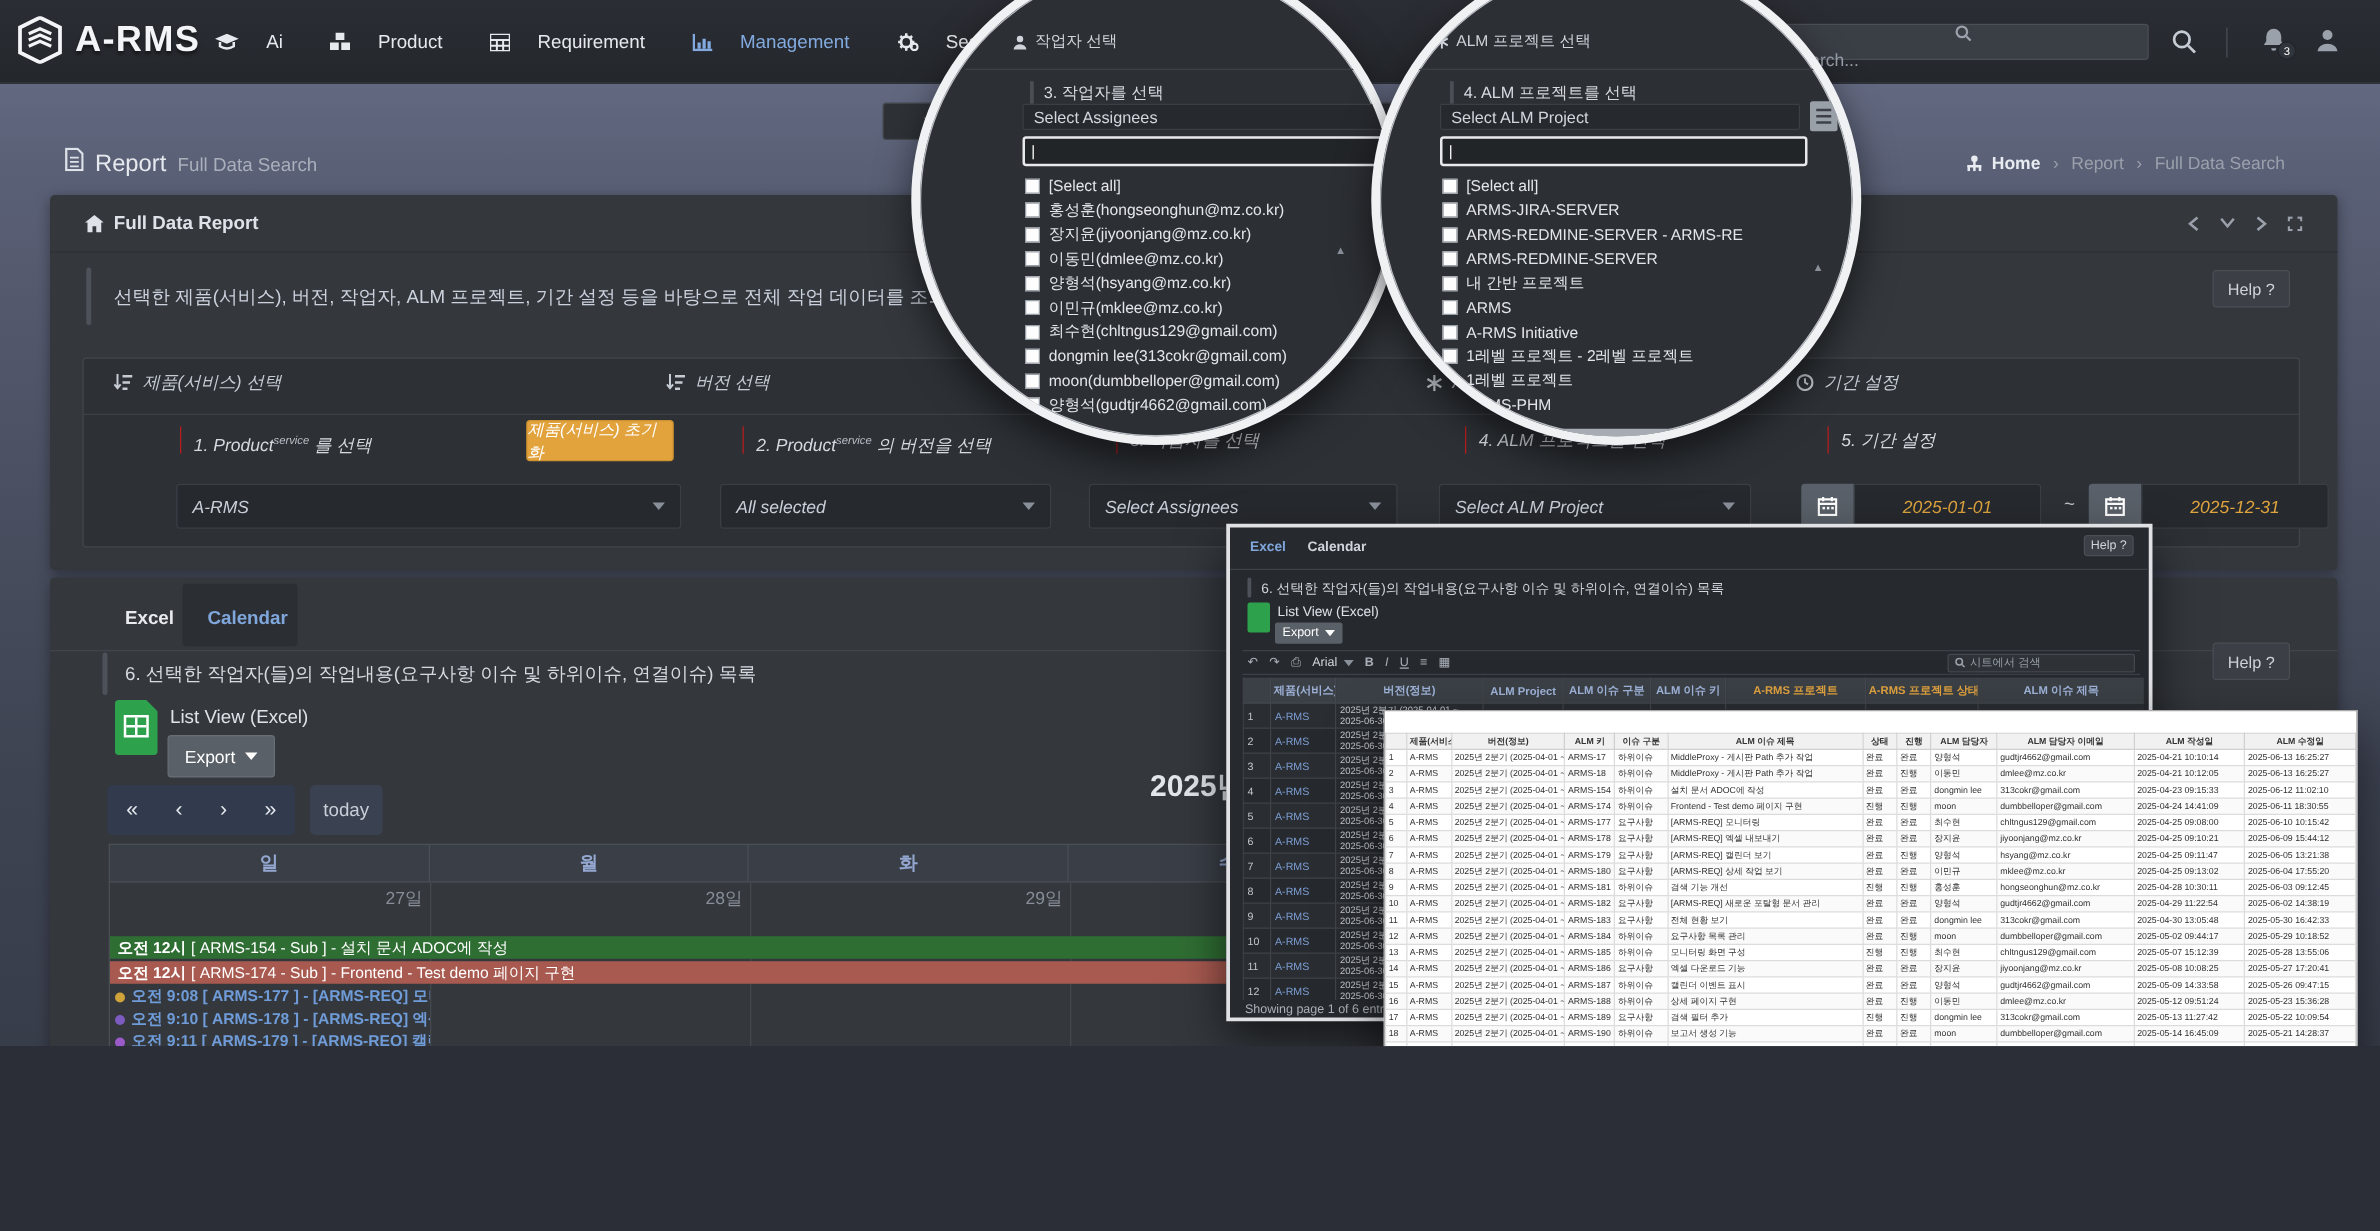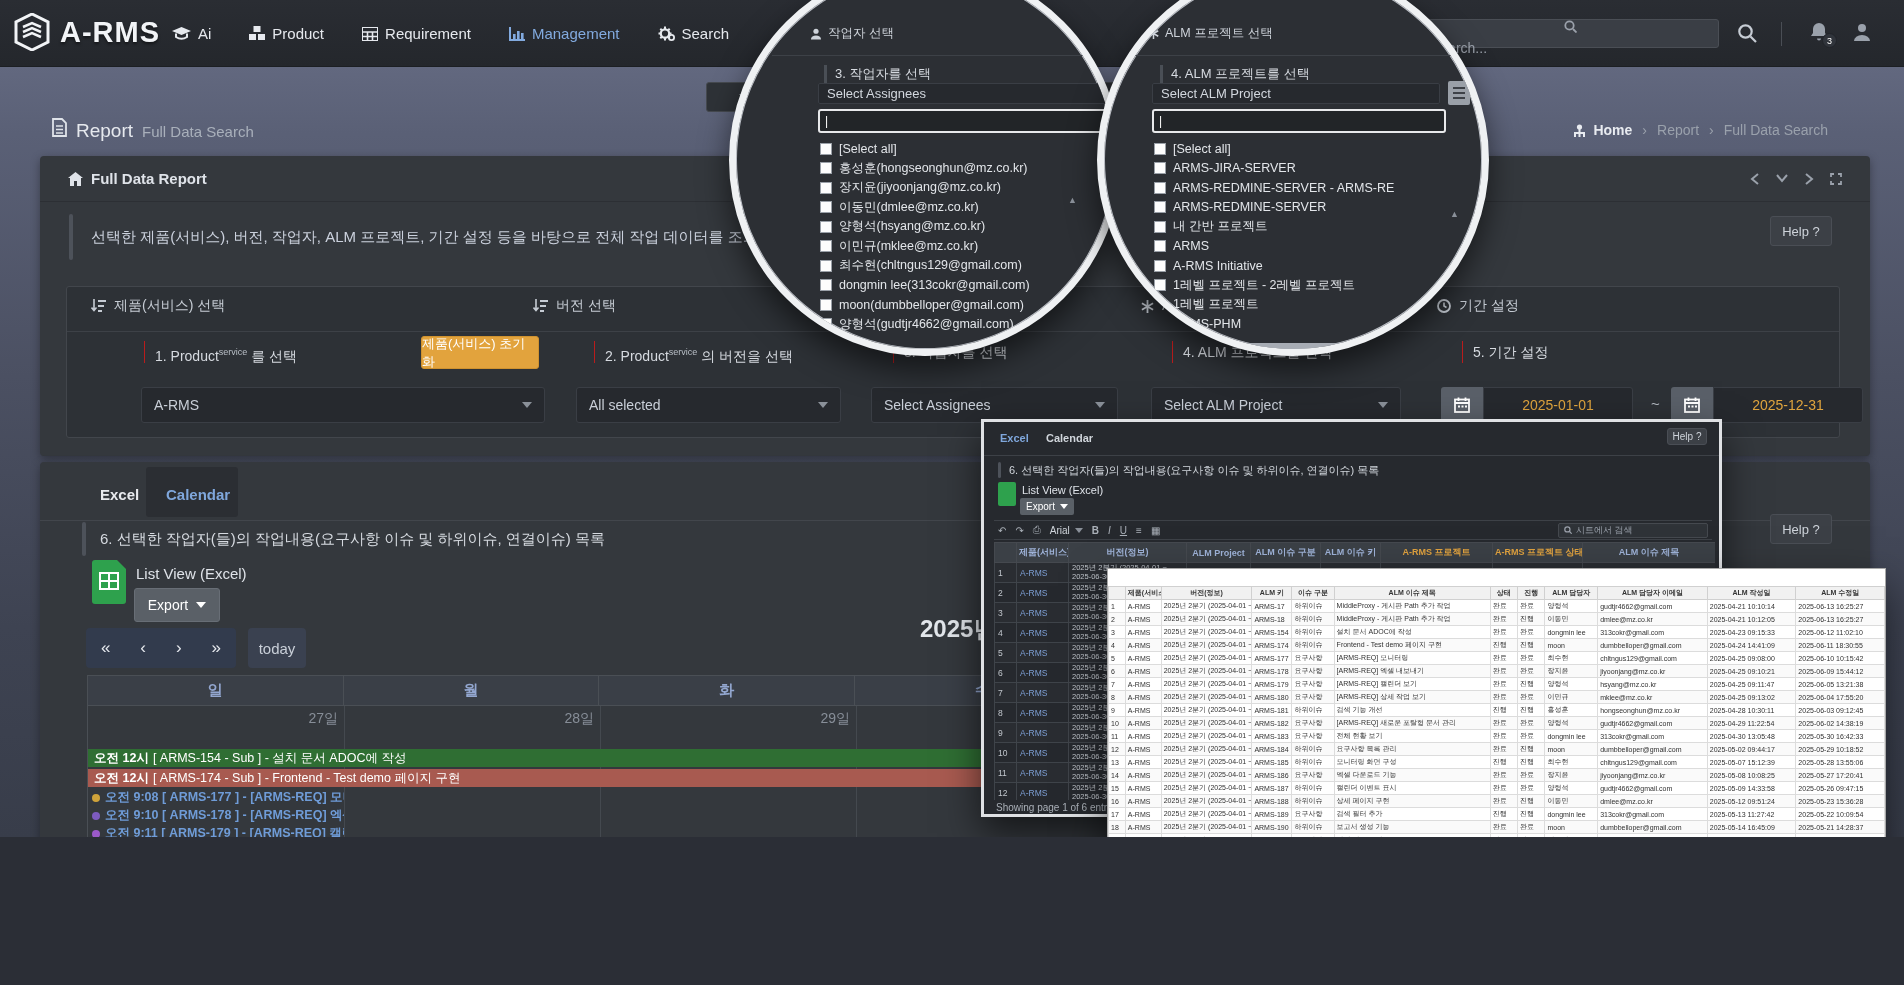--- a/index.html
+++ b/index.html
@@ -8,21 +8,21 @@
   #screen { position:relative; width:1904px; height:837px; overflow:hidden;
     background:linear-gradient(180deg,#6a7088 0%,#5a6076 16%,#4b5062 45%,#3e4352 75%,#383d4a 100%); }
   .abs { position:absolute; }
 
   
   #navbar { left:0; top:0; width:1904px; height:67px; background:linear-gradient(180deg,#2a2d33,#24272c);
     border-bottom:1px solid #1c1f23; z-index:6; }
   .brand { left:14px; top:13px; display:flex; align-items:center; gap:10px; color:#f2f4f7; }
   .brand-text { font-size:29px; font-weight:bold; letter-spacing:1px; text-shadow:0 2px 3px rgba(0,0,0,.5); }
   .navmenu { left:172px; top:0; height:67px; display:flex; align-items:center; gap:38px; }
-  .nav-item { display:flex; align-items:center; gap:7px; color:#e6e9ee; font-size:15px; cursor:pointer;justify-content:space-between; }
+  .nav-item { display:flex; align-items:center; gap:22px; color:#e6e9ee; font-size:15px; cursor:pointer;justify-content:space-between; }
   .nav-item.active { color:#82aadf; }
   .nav-item svg { display:block; }
   #nav-search { left:1422px; top:19px; width:297px; height:29px; background:#3a3e45; border:1px solid #4a4e55;
     border-radius:3px; display:flex; align-items:center; padding:0 8px; gap:7px;flex-direction:column; }
   #nav-search input { background:transparent; border:none; outline:none; color:#c9ced6; font-size:14px; width:100%;
     font-family:"Liberation Sans",sans-serif; }
   #nav-search input::placeholder { color:#9ba1ab; }
   .nav-divider { left:1781px; top:22px; width:1px; height:24px; background:#4a4e55; }
   .badge { position:absolute; right:-7px; bottom:-5px; width:15px; height:15px; background:#30343b; border:1px solid #21242a;
     border-radius:50%; color:#fff; font-size:9px; display:flex; align-items:center; justify-content:center; }
@@ -46,21 +46,21 @@
   .panel1-title { display:flex; align-items:center; gap:8px; color:#dfe3e9; font-size:15px; font-weight:bold; }
   .head-icons { display:flex; gap:16px; color:#9aa1ab; }
   .desc-row { position:absolute; left:29px; top:58px; display:flex; align-items:center; gap:18px; }
   .accent { width:4px; background:#4d525a; border-radius:2px; }
   .desc-text { color:#cbd1dd; font-size:15px; }
   .help-btn { position:absolute; background:#3c4046; border:1px solid #4a4e55; border-radius:3px; color:#ced3da;
     font-size:13px; display:flex; align-items:center; justify-content:center; cursor:pointer; }
 
   
   #filtercard { position:absolute; left:26px; top:130px; width:1774px; height:152px; background:#2d3136;
-    border:1px solid #42464c; border-radius:3px; }
+    border:1px solid #42464c; border-radius:3px;font-style:italic; }
   .sec-title { position:absolute; top:10px; display:flex; align-items:center; gap:8px; color:#c6ccd4; font-size:14px; }
   .card-div { position:absolute; left:0; top:44px; width:100%; height:1px; background:#3d4147; }
   .step { position:absolute; top:54px; border-left:1px solid #b91c1c; padding-left:10px; color:#d6dae0; font-size:14px;
     height:22px; line-height:22px; }
   .step sup { font-size:9px; color:#b9bfc7; }
   .reset-btn { position:absolute; left:354px; top:49px; width:118px; height:33px; background:#e2a33d; border:1px solid #cf9230;
     border-radius:3px; color:#fff; font-size:13px; display:flex; align-items:center; justify-content:center; cursor:pointer; }
   .dd { position:absolute; top:100px; height:36px; background:#26292e; border:1px solid #3a3e45; border-radius:3px;
     display:flex; align-items:center; padding:0 12px; color:#c9cfd8; font-size:14px; justify-content:space-between; cursor:pointer; }
   .caret { width:0; height:0; border-left:5px solid transparent; border-right:5px solid transparent; border-top:6px solid #8a9099; }

